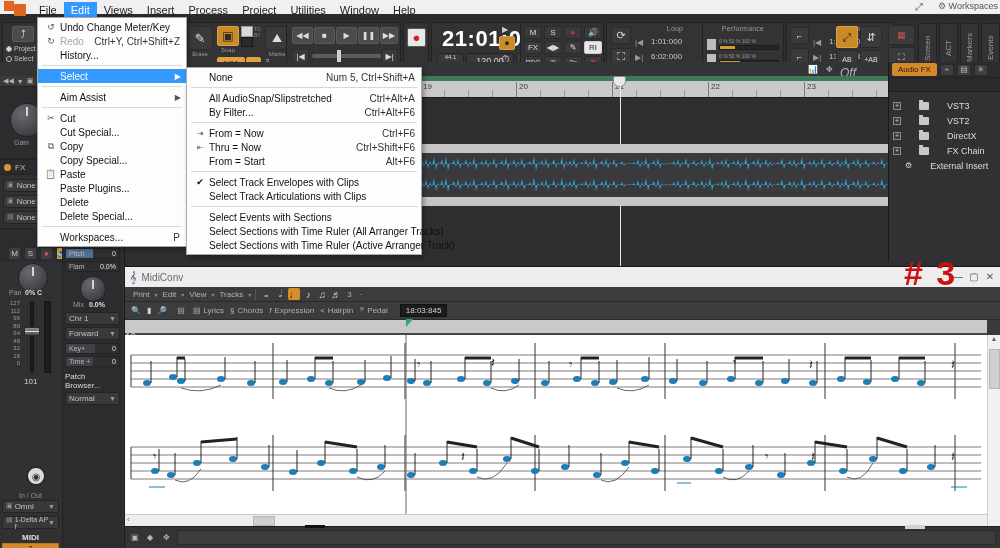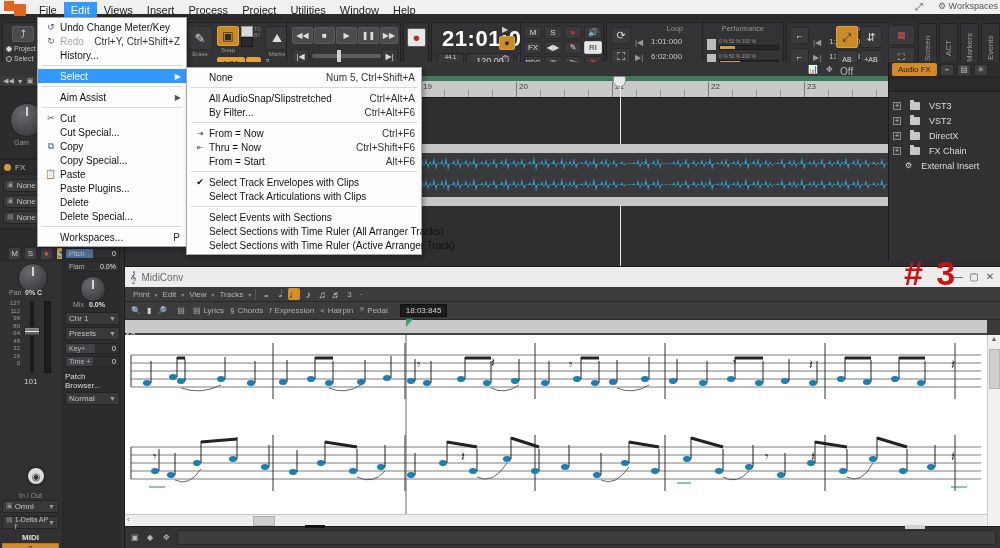--- a/index.html
+++ b/index.html
@@ -156,21 +156,21 @@
 
   
   .dock { position:absolute; left:888px; top:62px; width:112px; height:200px; background:#313133;
           border-left:1px solid #1a1a1a;}
   .dock-sub { height:16px; background:#2d2d2f; display:flex; align-items:center; gap:3px;
               padding-left:3px; border-bottom:1px solid #232325;}
   .audiofx { background:#d4892a; color:#241a09; font-size:8px; padding:2px 6px; border-radius:2px;}
   .dock-ico { width:14px;height:12px; background:#3f3f42;border:1px solid #2a2a2c;
               display:flex;align-items:center;justify-content:center;color:#bdbdbd;font-size:8px;}
   .tree { padding:6px 0 0 4px; }
-  .tnode { display:flex; align-items:center; gap:9px; font-size:9px; color:#dcdcdc;
+  .tnode { display:flex; align-items:center; gap:18px; font-size:9px; color:#dcdcdc;
            height:15px;}
   .plus { width:8px;height:8px;border:1px solid #8a8a8a;color:#ccc;font-size:7px;line-height:6px;
           text-align:center; background:#3a3a3c;}
   .folder { width:10px;height:8px;background:#c8c8c8; border-radius:1px; position:relative;}
   .folder::before { content:""; position:absolute; left:0;top:-2px;width:4px;height:2px;background:#c8c8c8;}
 
   
   .menu { position:absolute; background:#fdfdfd; border:1px solid #a9a9a9;
           box-shadow:2px 2px 5px rgba(0,0,0,.35); z-index:500; padding:2px 0;}
   .mrow { height:14px; display:flex; align-items:center; font-size:10px; color:#111;
@@ -340,21 +340,21 @@
 
     <div class="vtab" style="position:absolute;left:918px;top:3px;width:19px;height:50px;">Screen</div>
     <div class="vtab" style="position:absolute;left:939px;top:3px;width:19px;height:50px;">ACT</div>
     <div class="vtab" style="position:absolute;left:960px;top:3px;width:19px;height:50px;">Markers</div>
     <div class="vtab" style="position:absolute;left:981px;top:3px;width:19px;height:50px;">Events</div>
   </div>
 
   <div class="modbar">
     <div style="position:absolute;left:808px;top:3px;font-size:8px;color:#b5b5b5;">📊</div>
     <div style="position:absolute;left:826px;top:3px;font-size:8px;color:#b5b5b5;">✥</div>
-    <div style="position:absolute;left:840px;top:4px;font-size:10px;color:#b5b5b5;">Off</div>
+    <div style="position:absolute;left:840px;top:4px;font-size:12px;color:#b5b5b5;font-style:italic;">Off</div>
     <div class="modtab" style="left:888px;width:38px;">
       <span style="color:#c8a05a;">▰</span>
       <span>Media</span>
     </div>
     <div class="modtab on" style="left:927px;width:42px;">
       <span>⟋</span>
       <span>Plugins</span>
       <span class="car" style="font-size:6px;">▾</span>
     </div>
     <div class="modtab" style="left:970px;width:30px;">
@@ -536,21 +536,21 @@
         <div class="knob" style="position:absolute;left:15px;top:2px;width:26px;height:26px;"></div>
         <div style="position:absolute;left:8px;top:27px;font-size:7px;color:#9a9a9a;">Mix</div>
         <div style="position:absolute;left:24px;top:27px;font-size:7px;color:#e0e0e0;font-weight:bold;">0.0%</div>
       </div>
 
       <div class="selrow" style="margin-top:2px;">
         <span>Chr 1</span>
         <span class="car">▼</span>
       </div>
       <div class="selrow" style="margin-top:2px;">
-        <span>Presets</span>
+        <span>Forward</span>
         <span class="car">▼</span>
       </div>
       <div class="slrow" style="margin-top:3px;">
         <div class="fill" style="width:55%;background:#4a4a4d;"></div>
         <span class="t1">Key+</span>
         <span class="t2">0</span>
       </div>
       <div class="slrow">
         <div class="fill" style="width:50%;background:#4a4a4d;"></div>
         <span class="t1">Time +</span>

